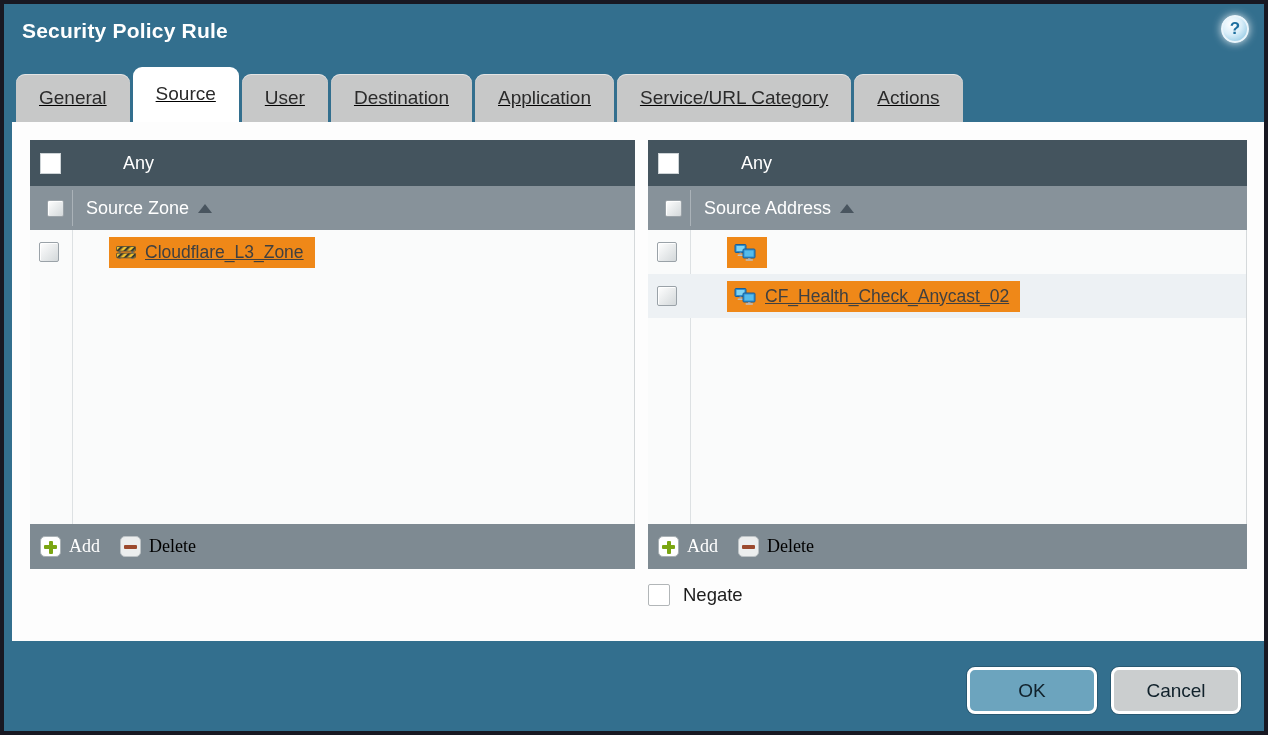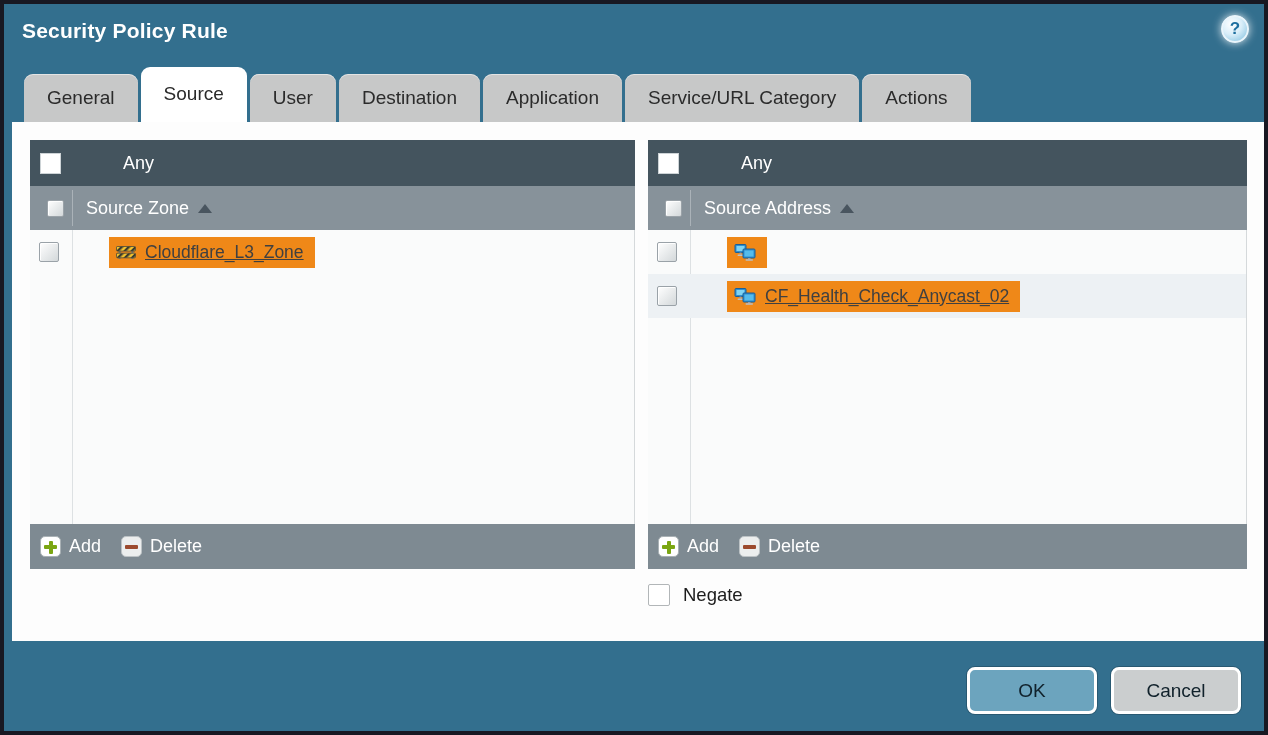--- a/index.html
+++ b/index.html
@@ -13,21 +13,21 @@
   
   .titlebar { position:absolute; left:0; top:0; right:0; height:58px; }
   .title-text { position:absolute; left:18px; top:15px; color:#ffffff; font-size:21px; letter-spacing:.2px;font-weight:bold; }
   .help { position:absolute; right:15px; top:11px; width:28px; height:28px; border-radius:50%;
     background:radial-gradient(circle at 35% 30%, #ffffff 0%, #d9eef9 45%, #7dbede 100%);
     border:2px solid #eaf5fb; box-shadow:0 0 8px rgba(255,255,255,.85);
     display:flex; align-items:center; justify-content:center;
     color:#1e6f9f; font-size:17px; font-weight:bold; cursor:pointer; }
 
   
-  .tabs { position:absolute; left:20px; top:60px; height:58px; display:flex; align-items:flex-end; }
+  .tabs { position:absolute; left:12px; top:60px; height:58px; display:flex; align-items:flex-end;text-decoration:underline; }
   .tab { height:48px; line-height:48px; background:#c7c8c8; color:#2b2b2b; font-size:19px;
     padding:0 23px; margin-right:3px; border-radius:9px 9px 0 0; white-space:nowrap;
     box-shadow:inset 0 1px 0 rgba(255,255,255,.5); cursor:pointer; }
   .tab.active { background:#ffffff; height:55px; line-height:53px; box-shadow:none; }
 
   
   .content { position:absolute; left:8px; top:118px; width:1252px; height:519px; background:#fdfdfd; }
 
   .panel { position:absolute; top:18px; height:431px; }
   .panel.left  { left:18px;  width:605px; }
@@ -45,25 +45,25 @@
   .rows { height:294px; background:#fafbfb; position:relative; border-right:1px solid #d5d9db; }
   .rows .vline { position:absolute; left:42px; top:0; bottom:0; width:1px; background:#dde1e3; }
   .row { height:44px; display:flex; align-items:center; position:relative; }
   .row.alt { background:#edf1f4; }
 
   .chip { display:inline-flex; align-items:center; height:31px; background:#ef8818;
     margin-left:50px; padding:0 11px 0 7px; cursor:pointer; }
   .chip .chip-label { color:#404040; font-size:17.5px; margin-left:9px; white-space:nowrap;text-decoration:underline; }
 
   .toolbar { height:45px; background:#7e8a92; display:flex; align-items:center; padding-left:10px; }
-  .tool-btn { display:flex; align-items:center; cursor:pointer; }
+  .tool-btn { display:flex; align-items:center; cursor:pointer;font-family:Liberation Serif, serif; }
   .tool-btn .tlabel { font-size:18px; margin-left:8px; }
   .tool-btn.add .tlabel { color:#ffffff; }
   .tool-btn.del { margin-left:20px; cursor:default; }
-  .tool-btn.del .tlabel { color:#ffffff; }
+  .tool-btn.del .tlabel { color:#000000; }
 
   .icon-add { width:21px; height:21px; background:#ffffff; border:1px solid #a9b1b5; border-radius:5px; position:relative; flex:none; }
   .icon-add::before { content:""; position:absolute; left:3px; top:8px; width:13px; height:4px; background:#7ba612; border-radius:1px; }
   .icon-add::after  { content:""; position:absolute; left:7.5px; top:3.5px; width:4px; height:13px; background:#7ba612; border-radius:1px; }
   .icon-del { width:21px; height:21px; background:#eceeee; border:1px solid #bcc2c5; border-radius:5px; position:relative; flex:none; }
   .icon-del::before { content:""; position:absolute; left:3px; top:8px; width:13px; height:4px; background:#9c4a2e; border-radius:1px; }
 
   
   .cb { flex:none; cursor:pointer; }
   .cb-any { width:21px; height:21px; background:#ffffff; border:1px solid #cdd3d6; }

